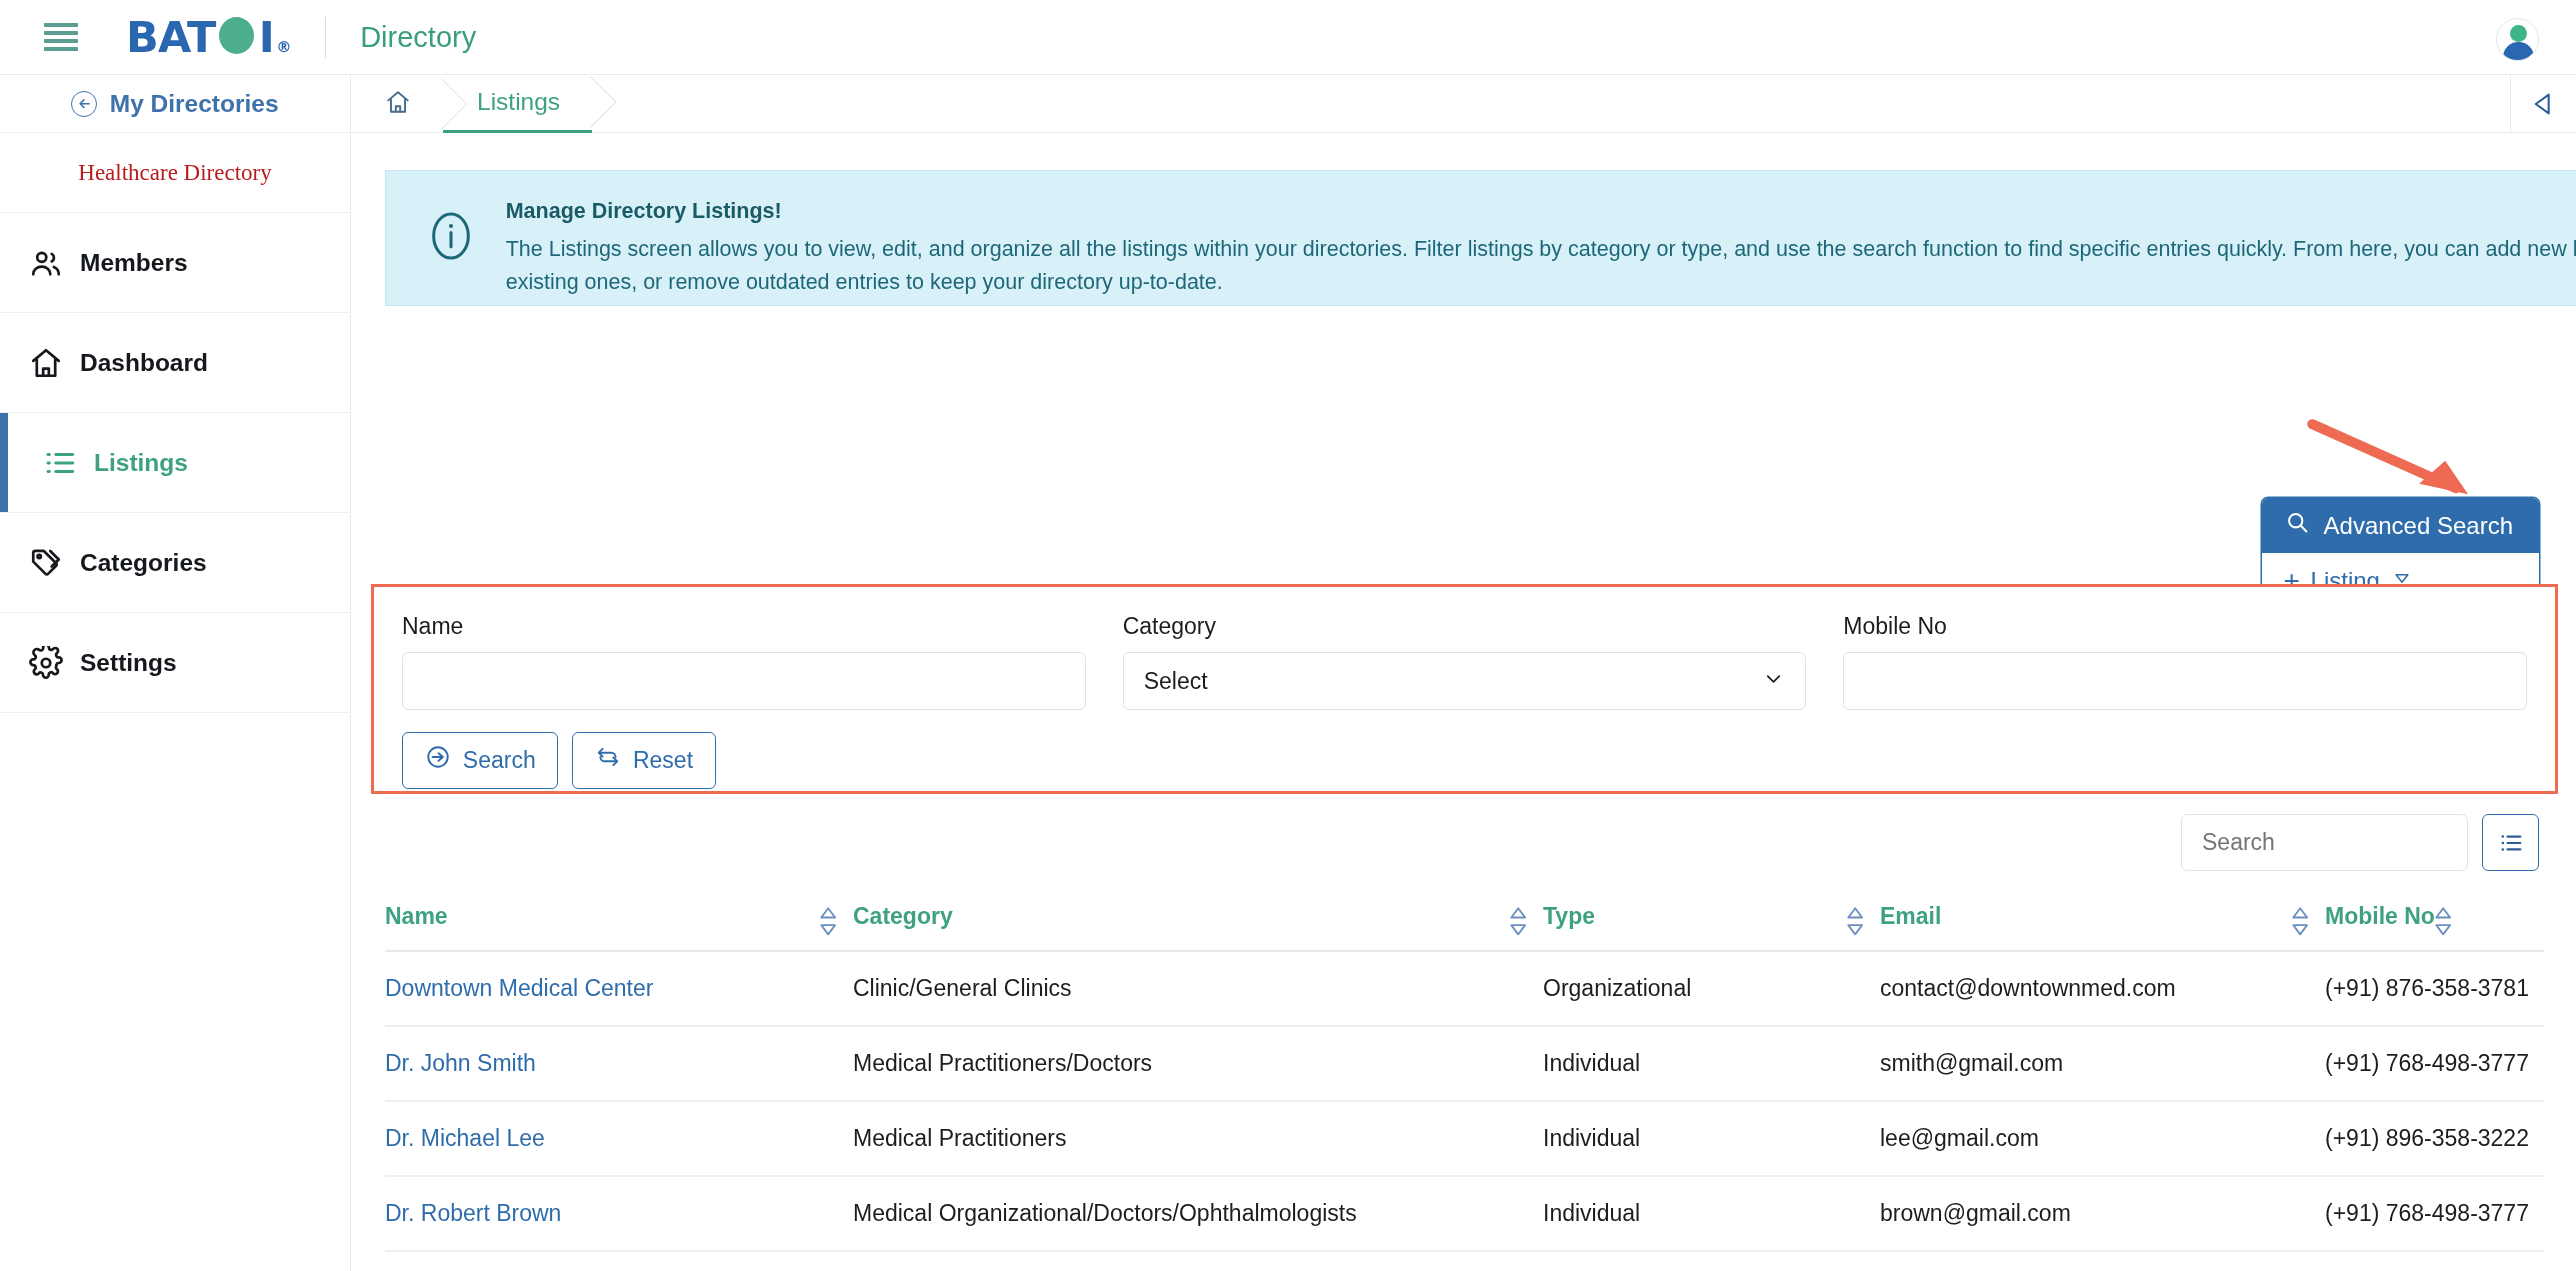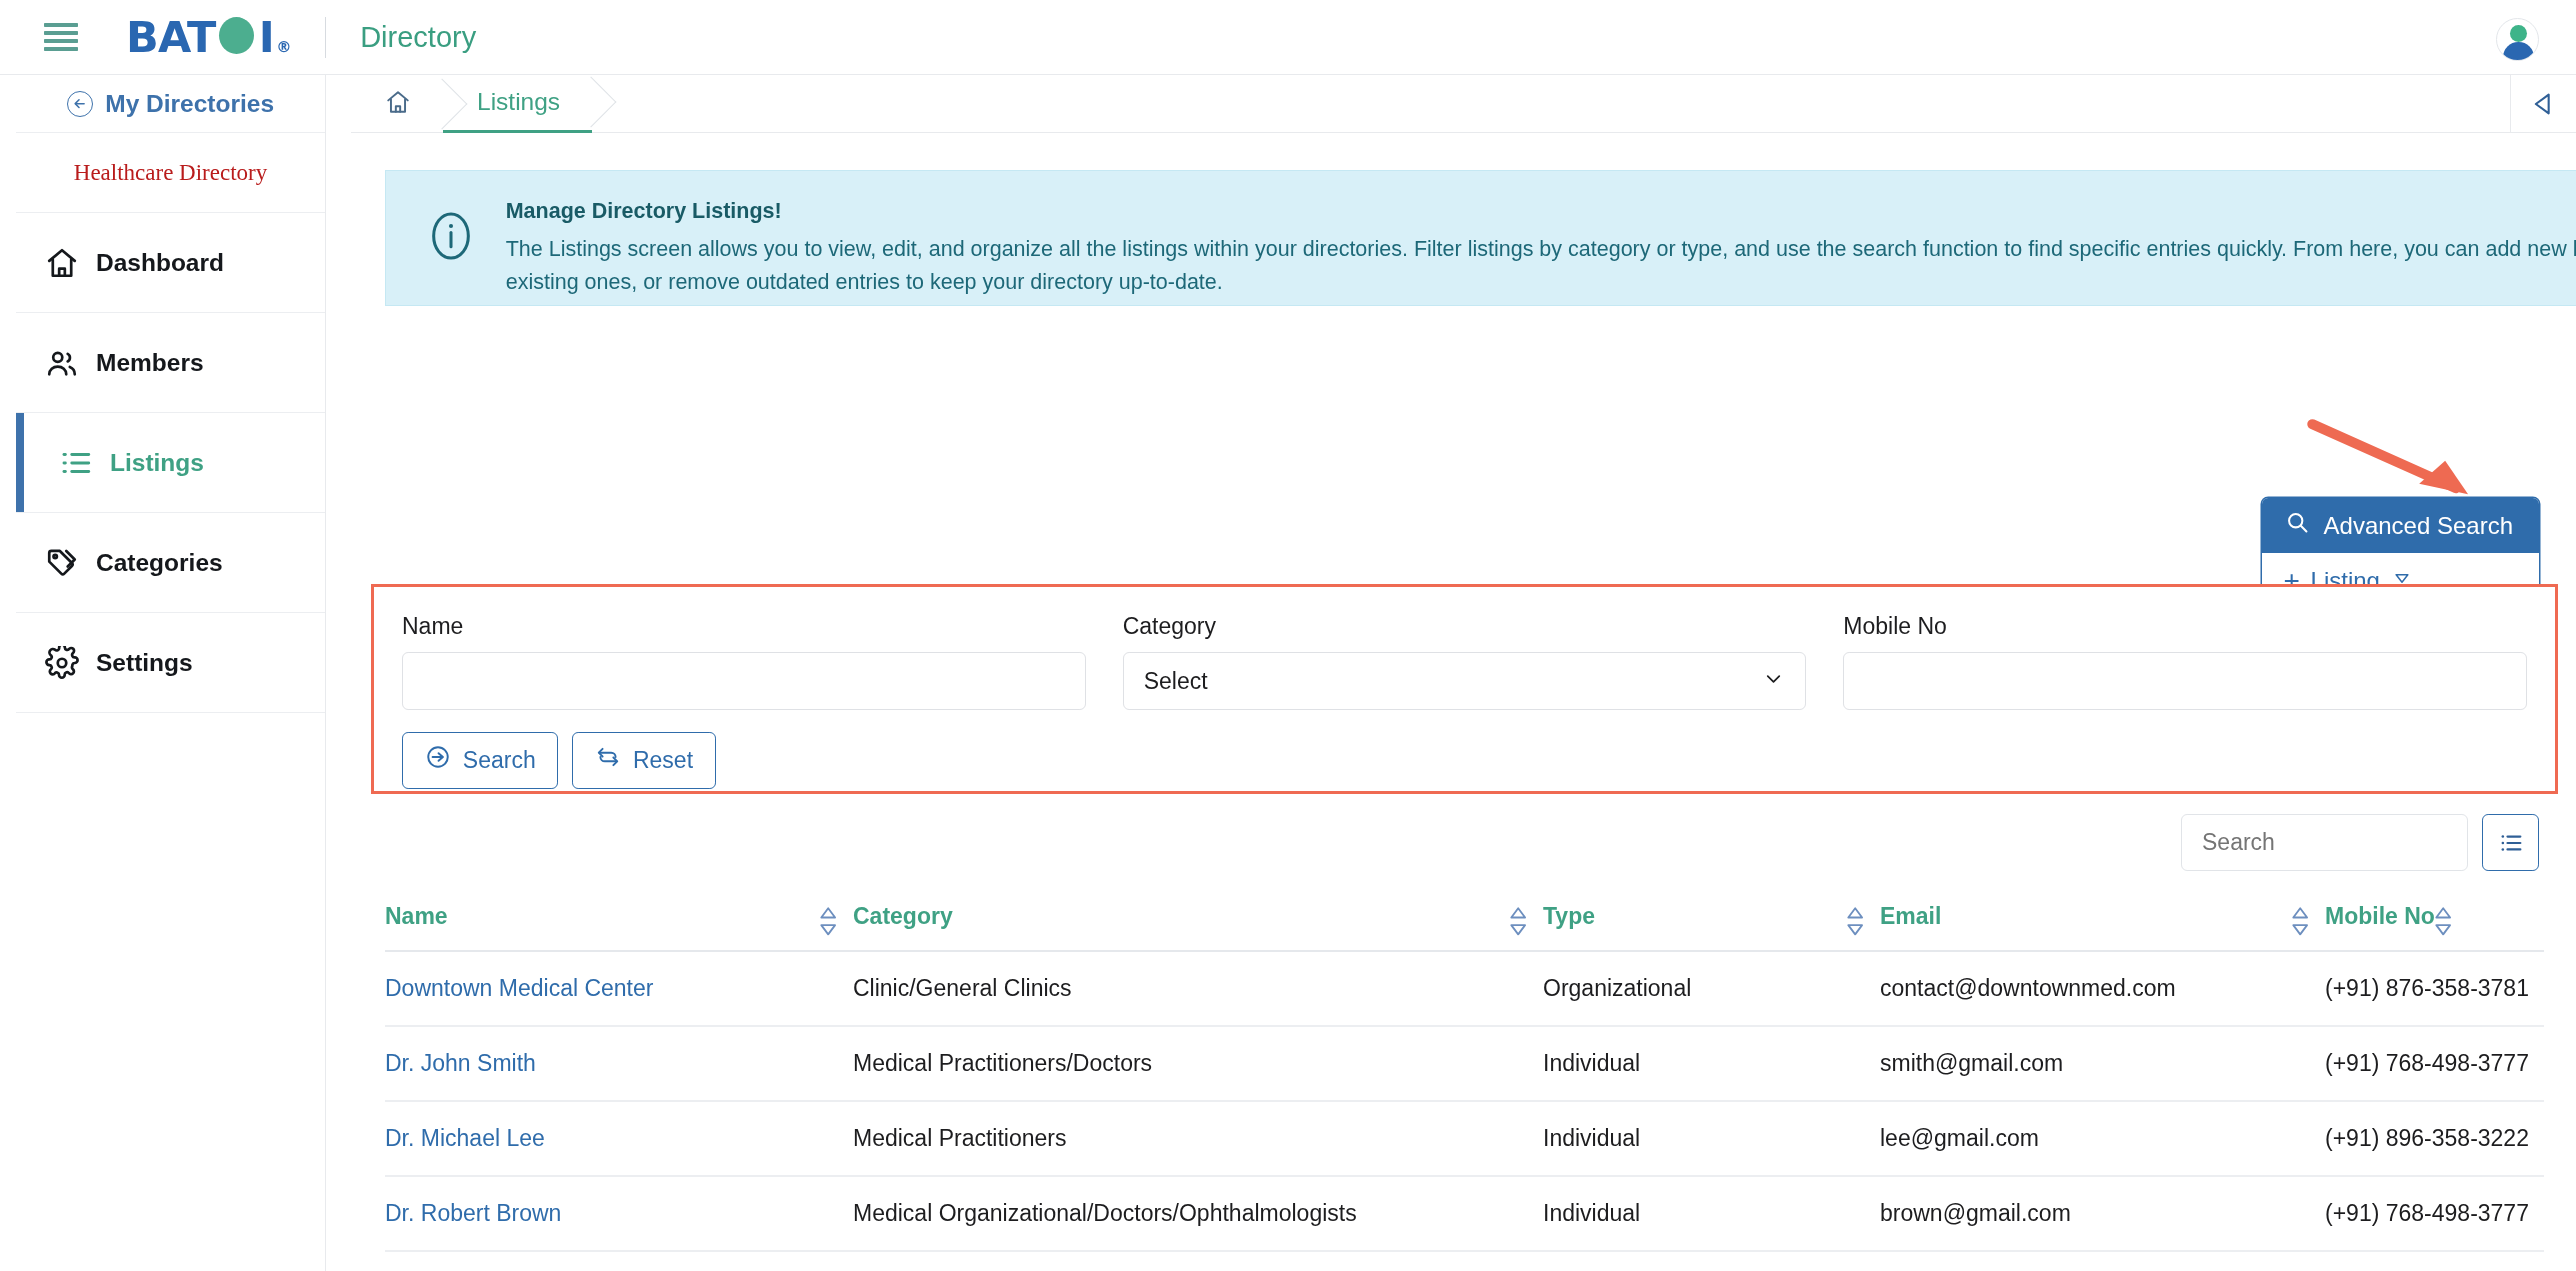--- a/index.html
+++ b/index.html
@@ -36,21 +36,21 @@
   .topbar-title { margin-left: 34px; font-size: 29px; color: #3a9e81; }
 
   .avatar { position: absolute; right: 37px; top: 18.4px; width: 43px; height: 43px;
             border-radius: 50%; border: 1.5px solid #e3e6ea; background: #fff; overflow: hidden; }
   .avatar .head { position: absolute; left: 13px; top: 6.1px; width: 17px; height: 17px;
                   border-radius: 50%; background: #3eb489; }
   .avatar .body { position: absolute; left: 6.1px; top: 23px; width: 31px; height: 18.4px;
                   border-radius: 15.3px 15.3px 0 0; background: #2a67b1; }
 
   
-  .sidebar { position: absolute; top: 75px; left: 16px; width: 310px; height: 1196px;
+  .sidebar { position: absolute; top: 75px; left: 0; width: 351px; height: 1196px;
              background: #fff; border-right: 1.5px solid #e8eaed; }
   .sb-back { height: 58px; display: flex; align-items: center; justify-content: center;
              border-bottom: 1.5px solid #eceef1; cursor: pointer; }
   .sb-back .circ { width: 26px; height: 26px; border: 1.5px solid #3e72ab; border-radius: 50%;
                    display: flex; align-items: center; justify-content: center; margin-right: 12.3px; }
   .sb-back .circ svg { width: 15.3px; height: 15.3px; }
   .sb-back span { font-size: 24.5px; font-weight: 700; color: #3e72ab; }
 
   .sb-dir { height: 80px; display: flex; align-items: center; justify-content: center;
             border-bottom: 1.5px solid #eceef1; font-size: 23px; color: #b91c1c; font-family: Liberation Serif, serif; }
@@ -188,38 +188,38 @@
         </svg>
       </span>
       <span>My Directories</span>
     </div>
 
     <div class="sb-dir">Healthcare Directory</div>
 
     <div class="sb-item">
       <span class="ic">
         <svg viewBox="0 0 24 24" fill="none" stroke="#15181c" stroke-width="1.9" stroke-linecap="round" stroke-linejoin="round">
-          <path d="M3 10.5 12 3l9 7.5"></path>
-            <path d="M5.5 9.5V21h13V9.5"></path>
-            <path d="M10 21v-5h4v5"></path>
-        </svg>
-      </span>
-      <span class="lb">Dashboard</span>
-    </div>
-
-    <div class="sb-item">
-      <span class="ic">
-        <svg viewBox="0 0 24 24" fill="none" stroke="#15181c" stroke-width="1.9" stroke-linecap="round" stroke-linejoin="round">
           <circle cx="9" cy="8" r="3.2"></circle>
             <path d="M3 20c0-3.3 2.7-5.5 6-5.5s6 2.2 6 5.5"></path>
           <path d="M16 5.6a3 3 0 0 1 0 5.3"></path>
             <path d="M17.5 14.8c2 .8 3.5 2.6 3.5 5.2"></path>
         </svg>
       </span>
       <span class="lb">Members</span>
+    </div>
+
+    <div class="sb-item">
+      <span class="ic">
+        <svg viewBox="0 0 24 24" fill="none" stroke="#15181c" stroke-width="1.9" stroke-linecap="round" stroke-linejoin="round">
+          <path d="M3 10.5 12 3l9 7.5"></path>
+            <path d="M5.5 9.5V21h13V9.5"></path>
+            <path d="M10 21v-5h4v5"></path>
+        </svg>
+      </span>
+      <span class="lb">Dashboard</span>
     </div>
 
     <div class="sb-item active">
       <span class="ic">
         <svg viewBox="0 0 24 24" fill="none" stroke="#3fa184" stroke-width="2" stroke-linecap="round">
           <line x1="9" y1="6" x2="21" y2="6"></line>
             <line x1="9" y1="12" x2="21" y2="12"></line>
           <line x1="9" y1="18" x2="21" y2="18"></line>
           <line x1="3.5" y1="6" x2="4.5" y2="6"></line>
             <line x1="3.5" y1="12" x2="4.5" y2="12"></line>

